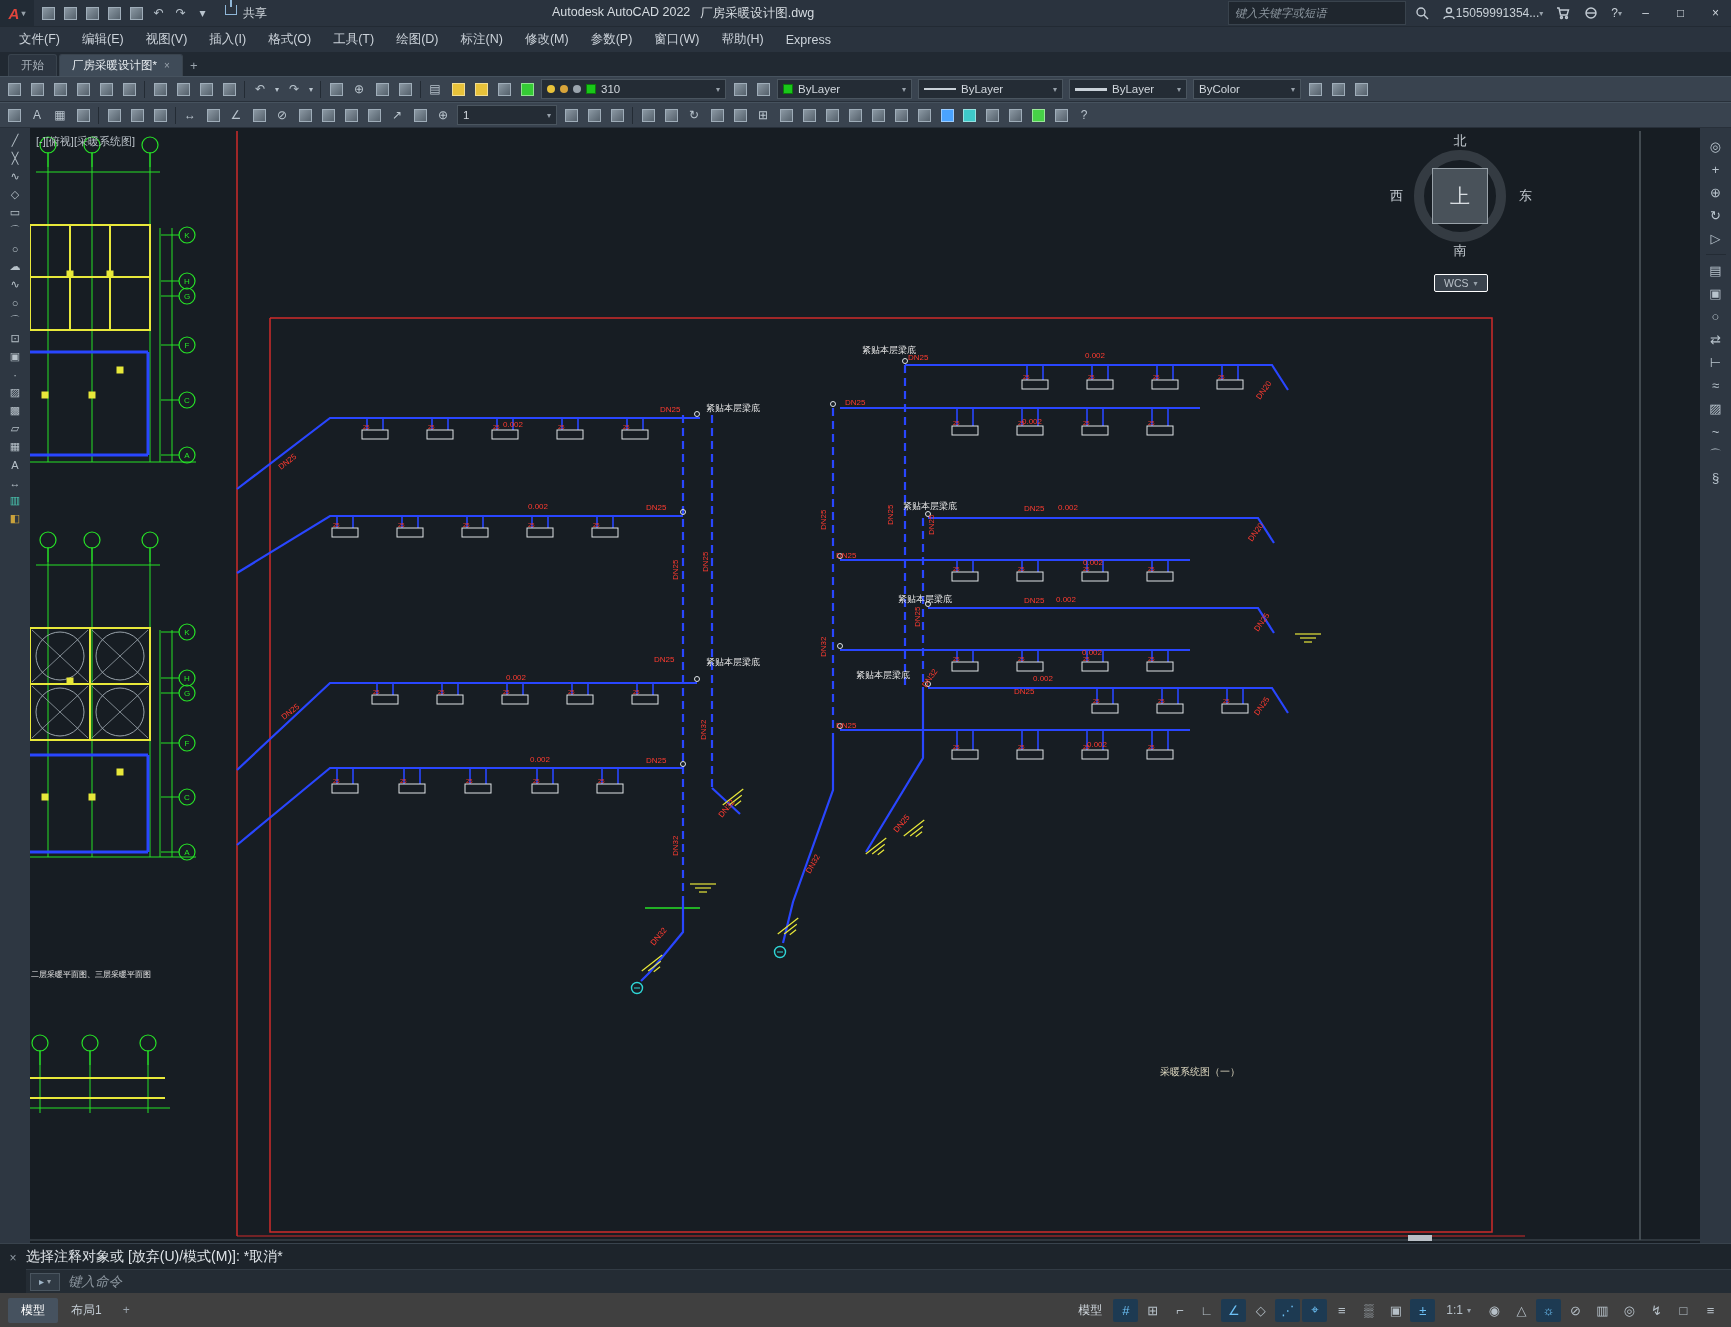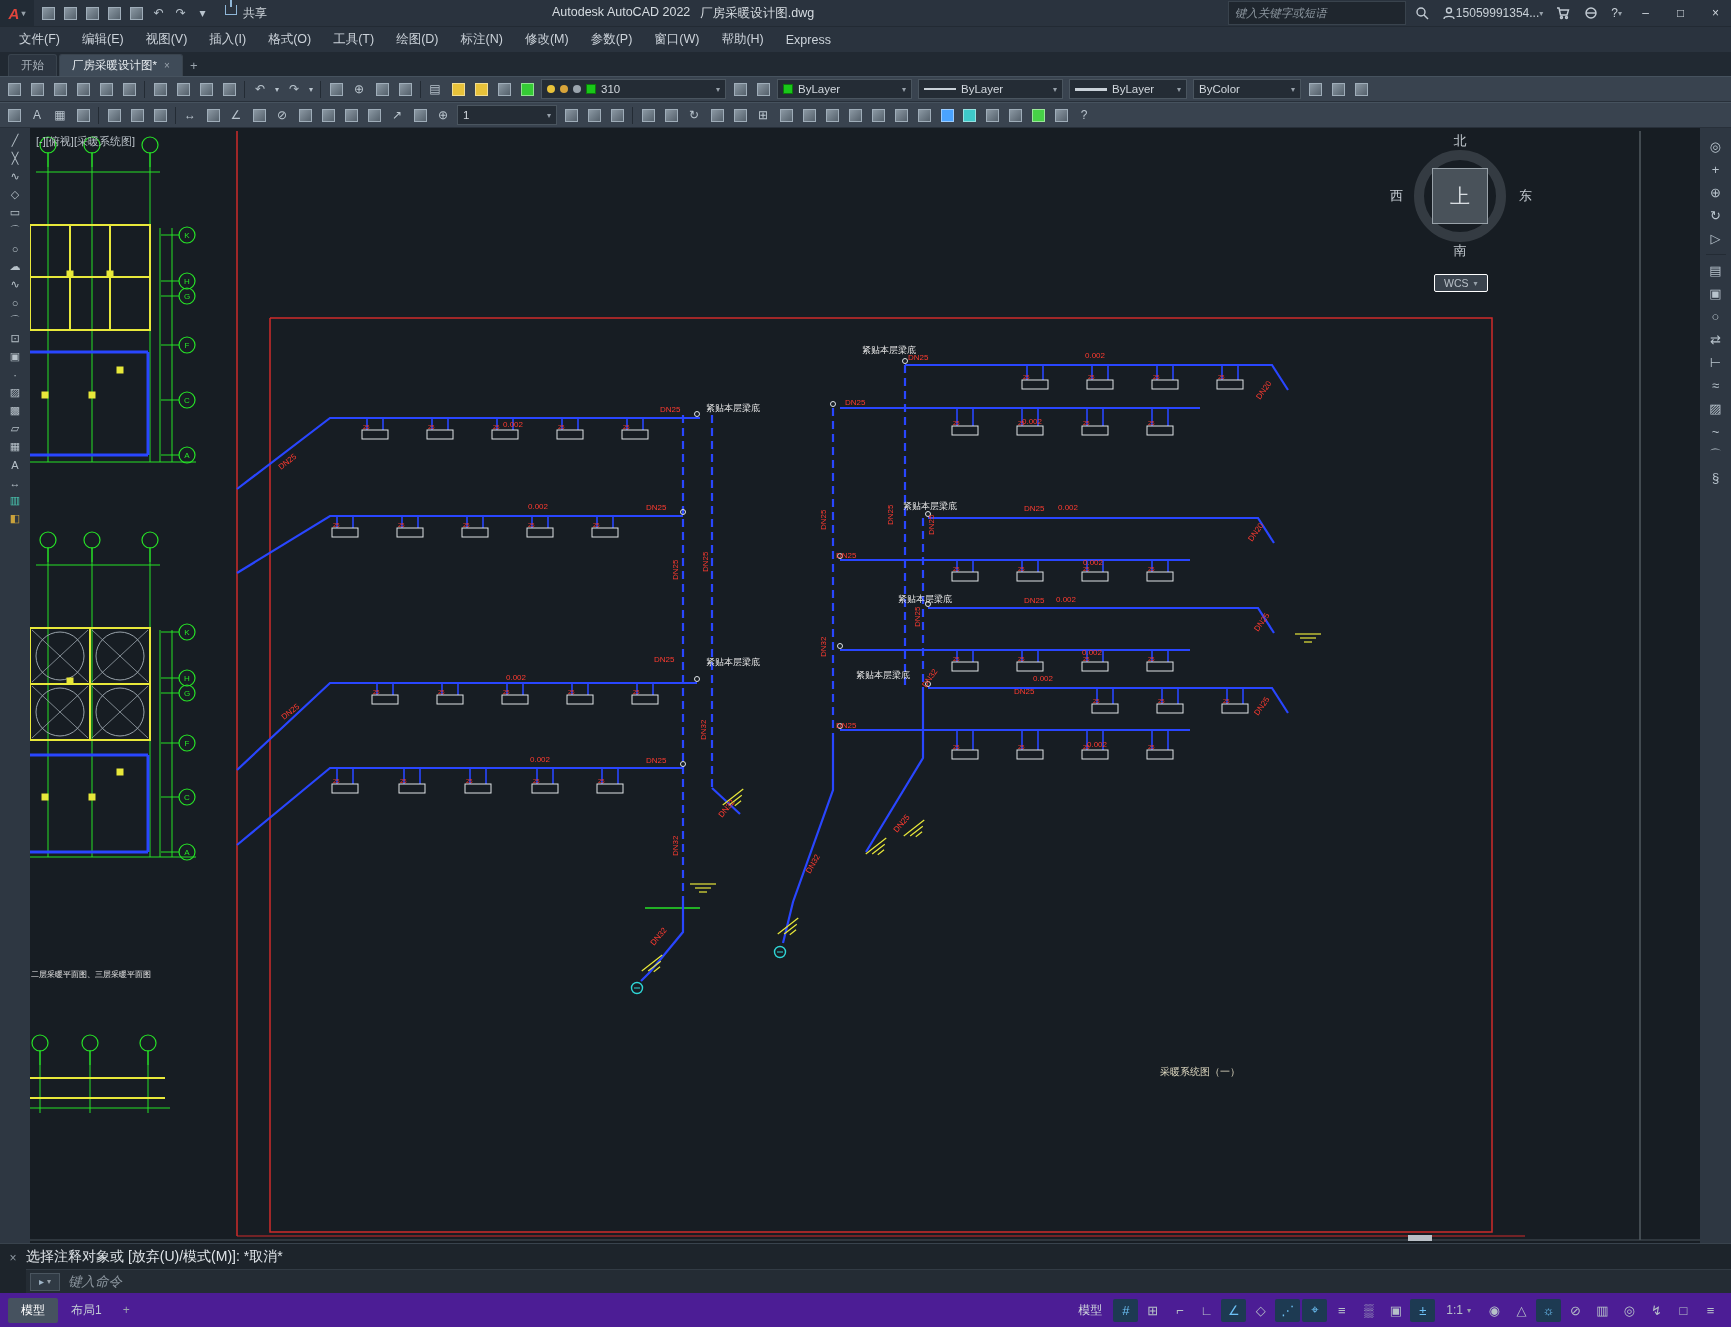--- a/index.html
+++ b/index.html
@@ -66,21 +66,21 @@
 .wcs{position:absolute;left:1404px;top:146px;display:flex;align-items:center;gap:5px;padding:2px 9px;background:#39424c;border:1px solid #ffffff;color:#b9c1c8;font-size:10.5px;border-radius:2px}
 
 .cmdpanel{height:50px;background:#1d242b;border-top:1px solid #39434d;display:flex}
 .cmd-close{width:26px;display:flex;justify-content:center;align-items:flex-start;padding-top:7px;color:#8f99a2;font-size:12px}
 .cmd-main{flex:1;display:flex;flex-direction:column}
 .cmd-history{flex:1;display:flex;align-items:center;color:#e0e5e9;font-size:14px}
 .cmd-input{height:24px;background:#242c34;border-top:1px solid #323b44;display:flex;align-items:center;gap:8px;padding-left:4px}
 .cmd-prompt{display:flex;align-items:center;gap:3px;width:30px;height:18px;background:#303a44;border:1px solid #4a555f;justify-content:center;color:#9fb4c6;font-size:10px}
 .cmd-input .ghost{font-size:13.5px}
 
-.statusbar{height:34px;background:#4c1d95;display:flex;align-items:center;padding:0 8px;color:#c3ccd4;font-size:12px}
+.statusbar{height:34px;background:#404040;display:flex;align-items:center;padding:0 8px;color:#c3ccd4;font-size:12px}
 .ltab{padding:4px 13px;white-space:nowrap}
 .ltab.active{background:#46525f;color:#fff;border-radius:2px}
 .ltab.add{padding:4px 8px;color:#9aa4ad}
 .status-right{margin-left:auto;display:flex;align-items:center;gap:2px}
 .sgroup{display:flex;align-items:center;gap:2px}
 .sicon{width:25px;height:23px;display:flex;align-items:center;justify-content:center;color:#b6c0c8;font-size:13px;border-radius:2px}
 .sicon.accent{background:#1d3a52;color:#6cc0f5}
 .model-chip{padding:0 9px;color:#cfd6dc}
 .schip{display:flex;align-items:center;gap:4px;padding:0 9px;color:#b6c0c8}
 svg.mini-ic{width:14px;height:14px;stroke:#c3ccd4;fill:none;stroke-width:1.4}

